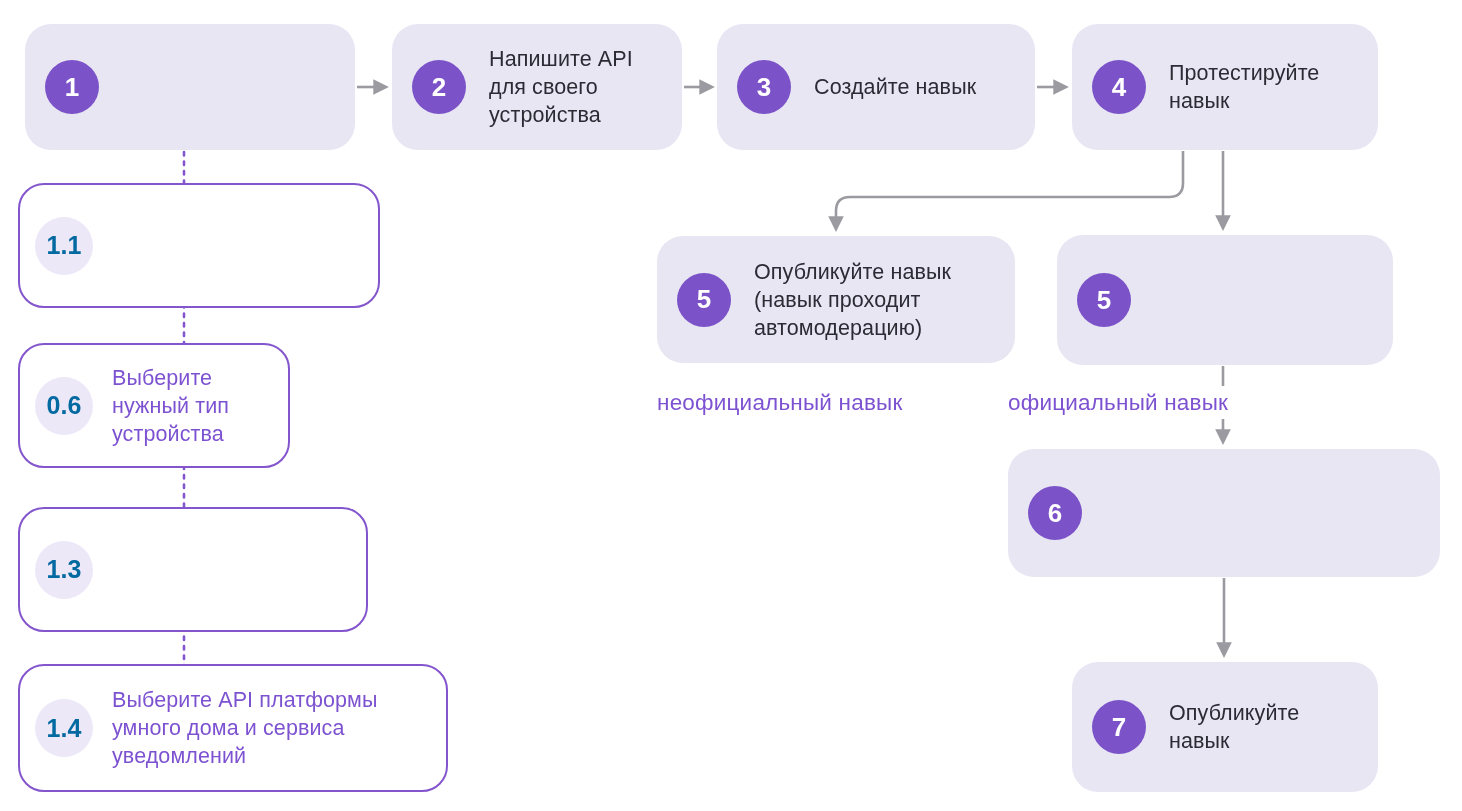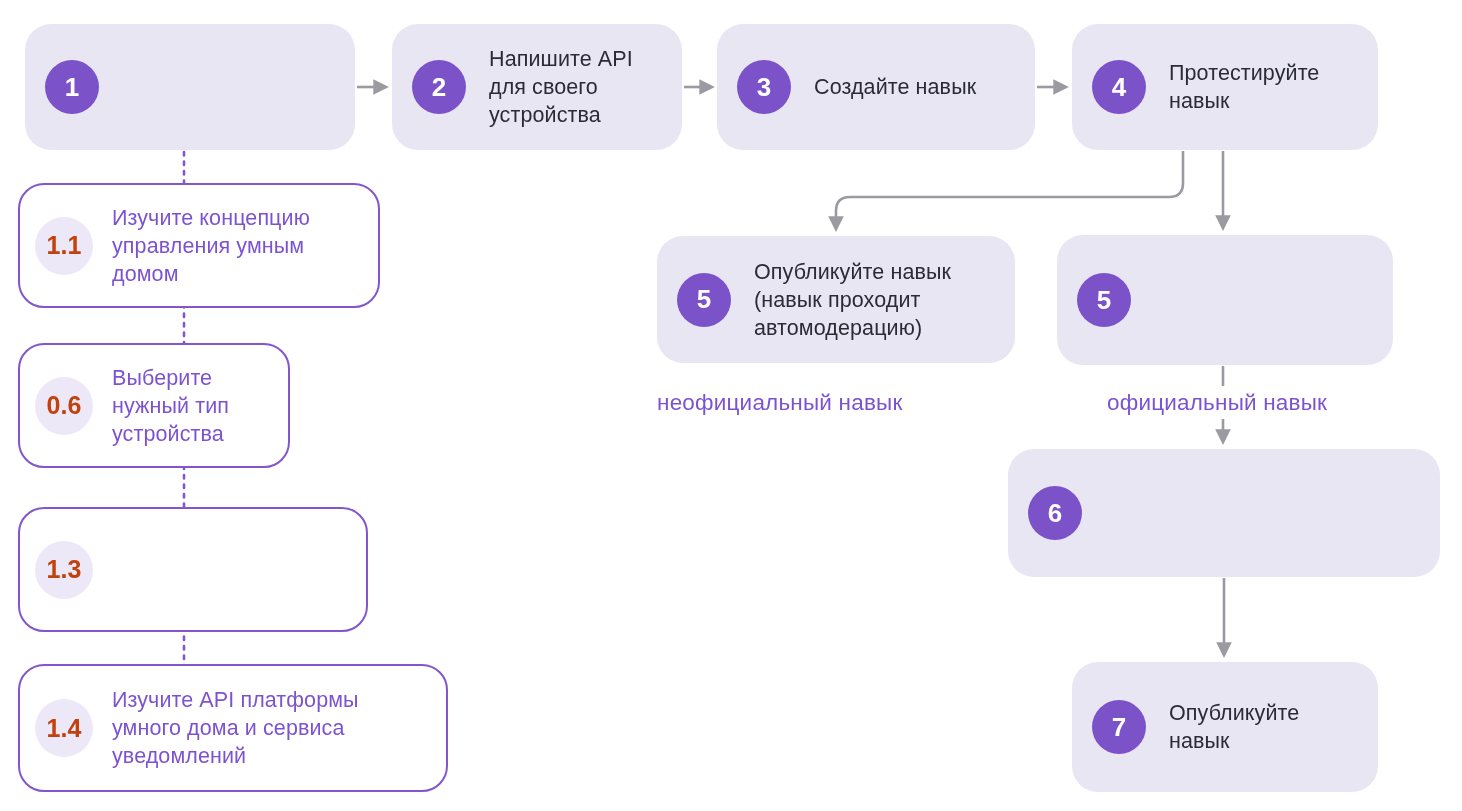--- a/index.html
+++ b/index.html
@@ -37,21 +37,21 @@
   }
   .badge.solid {
     width: 54px; height: 54px;
     background: #7B52C8;
     color: #ffffff;
     font-size: 26px;
   }
   .badge.light {
     width: 58px; height: 58px;
     background: #ECE8F8;
-    color: #c2410c;
+    color: #0369a1;
     font-size: 25px;
   }
   .step-label {
     font-size: 21.5px;
     line-height: 28px;
     white-space: pre-line;
     color: #2B2B33;
     letter-spacing: 0.1px;
   }
   .node.outline .step-label { color: #7D52D1; }
@@ -107,52 +107,49 @@
     <div class="step-label">Создайте навык</div>
   </div>
   <div class="node filled" style="left:1072px; top:24px; width:306px; height:126px;">
     <div class="badge solid">4</div>
     <div class="step-label">Протестируйте
 навык</div>
   </div>
 
   <div class="node outline" style="left:18px; top:183px; width:362px; height:125px;">
     <div class="badge light">1.1</div>
-    <div class="step-label">Изучите концепцию
-управления умным
-домом</div>
   </div>
   <div class="node outline" style="left:18px; top:343px; width:272px; height:125px;">
     <div class="badge light">0.6</div>
     <div class="step-label">Выберите
 нужный тип
 устройства</div>
   </div>
   <div class="node outline" style="left:18px; top:507px; width:350px; height:125px;">
     <div class="badge light">1.3</div>
   </div>
   <div class="node outline" style="left:18px; top:664px; width:430px; height:128px;">
     <div class="badge light">1.4</div>
-    <div class="step-label">Изучите API платформы
+    <div class="step-label">Выберите API платформы
 умного дома и сервиса
 уведомлений</div>
   </div>
 
   <div class="node filled" style="left:657px; top:236px; width:358px; height:127px;">
     <div class="badge solid">5</div>
     <div class="step-label">Опубликуйте навык
 (навык проходит
 автомодерацию)</div>
   </div>
   <div class="caption" style="left:657px; top:390px; width:358px;">неофициальный навык</div>
 
   <div class="node filled" style="left:1057px; top:235px; width:336px; height:130px;">
     <div class="badge solid">5</div>
   </div>
-  <div class="caption" style="left:1107px; top:390px; width:336px;">официальный навык</div>
+  <div class="caption" style="left:1008px; top:390px; width:336px;">официальный навык</div>
 
   <div class="node filled" style="left:1008px; top:449px; width:432px; height:128px;">
     <div class="badge solid">6</div>
   </div>
 
   <div class="node filled" style="left:1072px; top:662px; width:306px; height:130px;">
     <div class="badge solid">7</div>
     <div class="step-label">Опубликуйте
 навык</div>
   </div>

